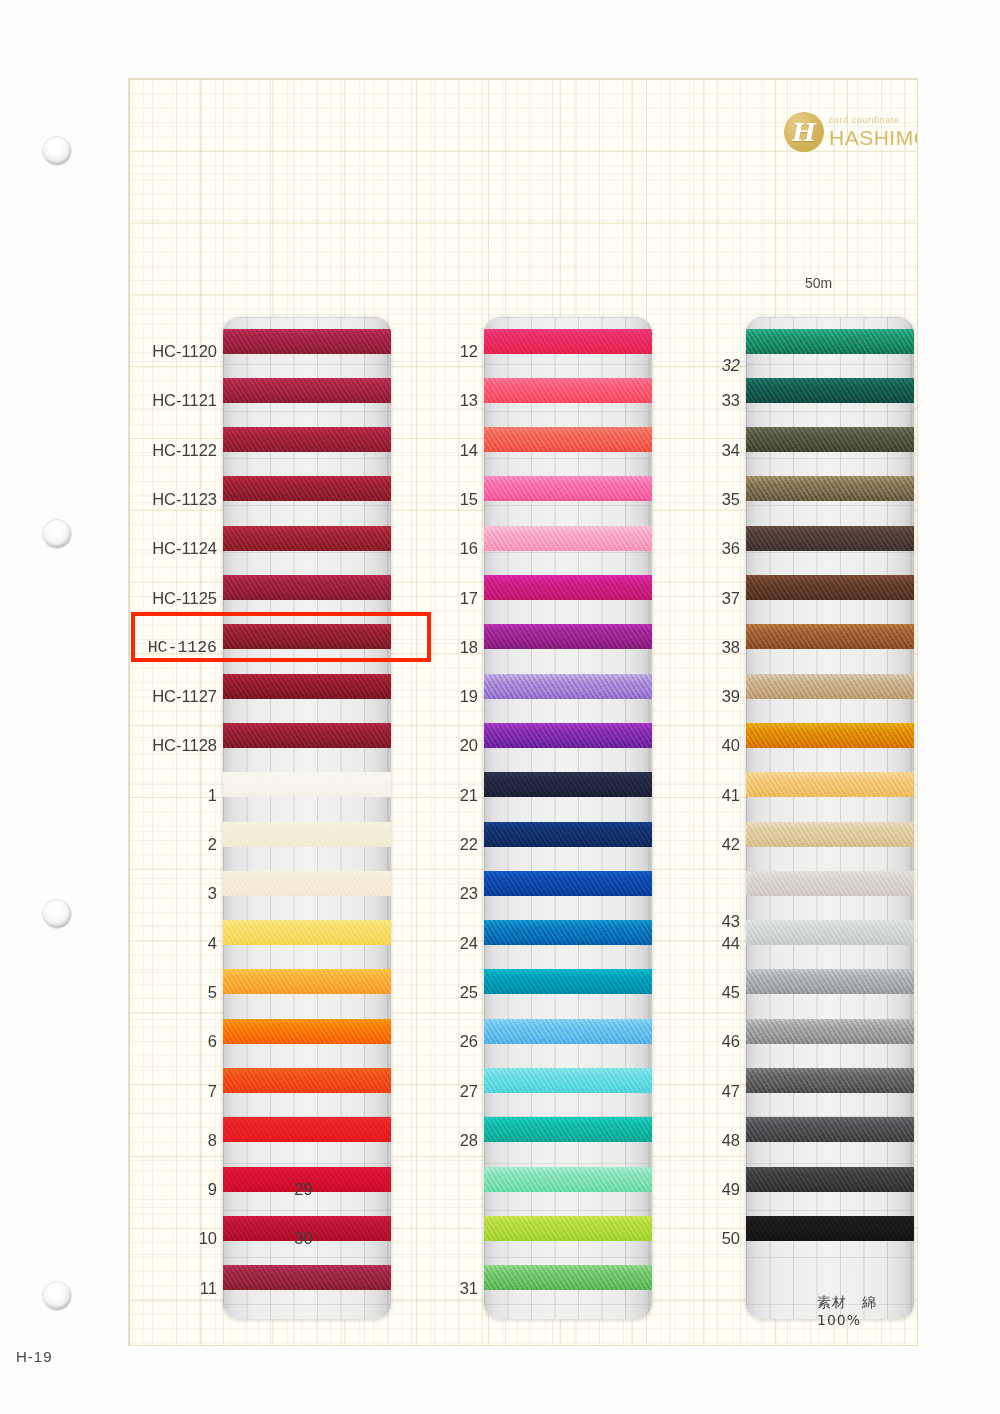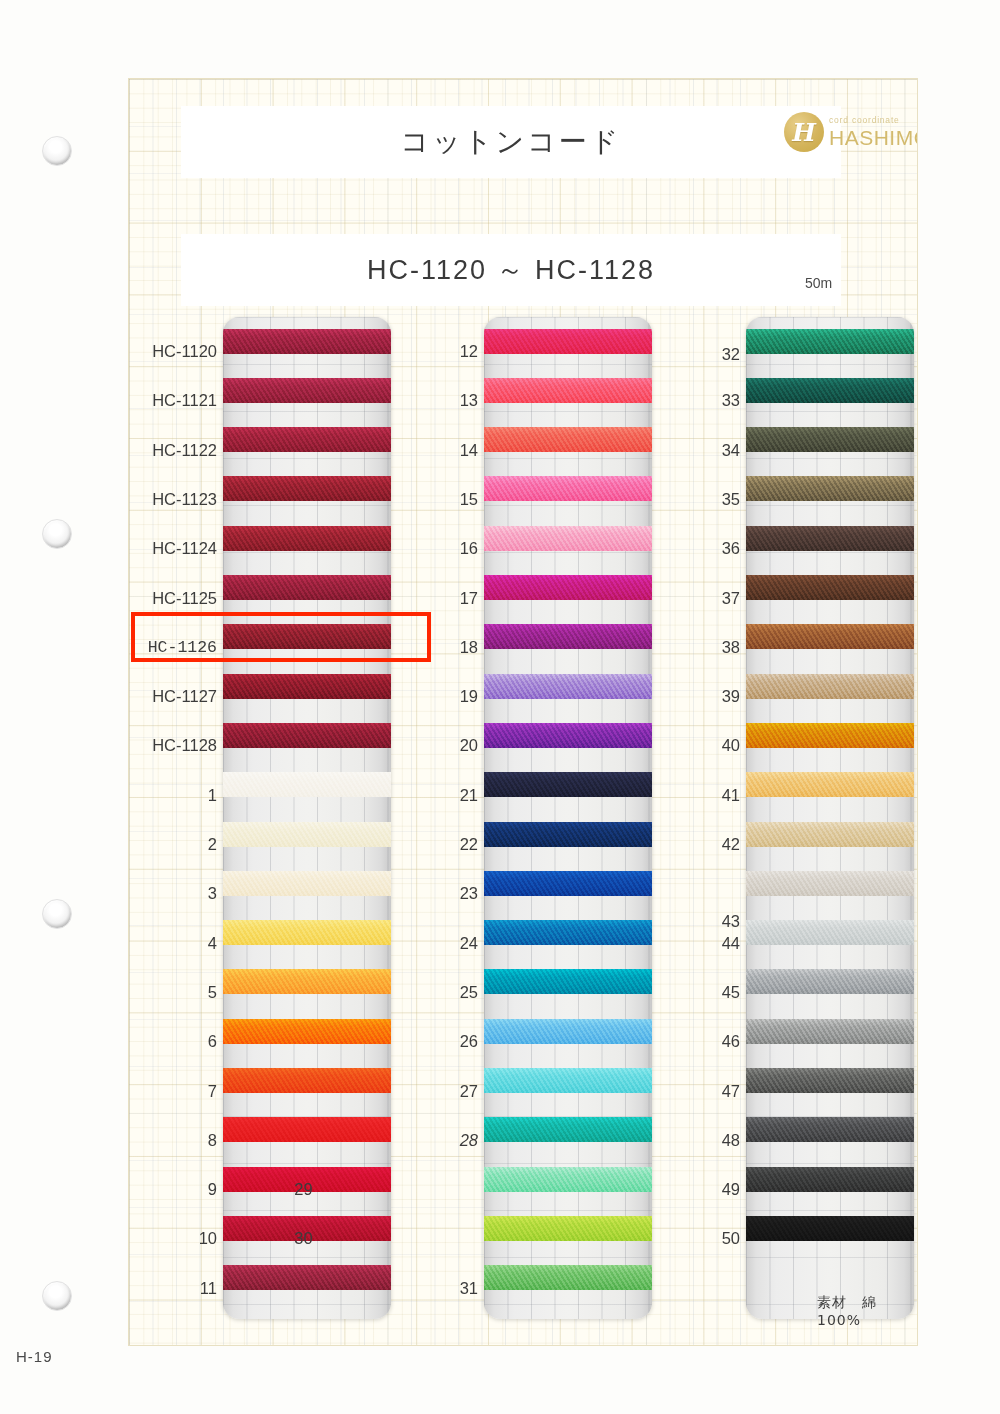--- a/index.html
+++ b/index.html
@@ -183,37 +183,31 @@
 
   <div class="punch" style="left:42px;  top:136px;"></div>
   <div class="punch" style="left:42px;  top:519px;"></div>
   <div class="punch" style="left:42px;  top:899px;"></div>
   <div class="punch" style="left:42px;  top:1281px;"></div>
 
   <div id="card">
     <div id="grid"></div>
     <div id="grid2"></div>
 
-    <div class="banner" id="banner-main">
-      <span id="title-main">コットンコード</span>
-    </div>
 
     <div id="logo">
       <div id="logo-mark">
         <span class="h-glyph">H</span>
       </div>
       <div id="logo-text">
         <span id="logo-tag">cord coordinate</span>
         <span id="logo-name">HASHIMOTO</span>
       </div>
     </div>
 
-    <div class="banner" id="banner-sub">
-      <span id="title-sub">HC-1120 ～ HC-1128</span>
-    </div>
 
     <div id="len-label">50m</div>
 
     <div id="panels">
         <div class="lbl" style="left: 0px; width: 88px; top: 272px;">HC-1120</div>
         <div class="lbl" style="left: 0px; width: 88px; top: 321.3px;">HC-1121</div>
         <div class="lbl" style="left: 0px; width: 88px; top: 370.6px;">HC-1122</div>
         <div class="lbl" style="left: 0px; width: 88px; top: 419.9px;">HC-1123</div>
         <div class="lbl" style="left: 0px; width: 88px; top: 469.2px;">HC-1124</div>
         <div class="lbl" style="left: 0px; width: 88px; top: 518.5px;">HC-1125</div>
@@ -263,21 +257,21 @@
         <div class="lbl" style="left: 0px; width: 349px; top: 567.8px;">18</div>
         <div class="lbl" style="left: 0px; width: 349px; top: 617.1px;">19</div>
         <div class="lbl" style="left: 0px; width: 349px; top: 666.4px;">20</div>
         <div class="lbl" style="left: 0px; width: 349px; top: 715.7px;">21</div>
         <div class="lbl" style="left: 0px; width: 349px; top: 765px;">22</div>
         <div class="lbl" style="left: 0px; width: 349px; top: 814.3px;">23</div>
         <div class="lbl" style="left: 0px; width: 349px; top: 863.6px;">24</div>
         <div class="lbl" style="left: 0px; width: 349px; top: 912.9px;">25</div>
         <div class="lbl" style="left: 0px; width: 349px; top: 962.2px;">26</div>
         <div class="lbl" style="left: 0px; width: 349px; top: 1011.5px;">27</div>
-        <div class="lbl" style="left: 0px; width: 349px; top: 1060.8px; font-style: italic;">28</div>
+        <div class="lbl" style="left: 0px; width: 349px; top: 1060.8px;">28</div>
         <div class="lbl" style="left: 0px; width: 349px; top: 1110.1px; text-align: center;">29</div>
         <div class="lbl" style="left: 0px; width: 349px; top: 1159.4px; text-align: center;">30</div>
         <div class="lbl" style="left: 0px; width: 349px; top: 1208.7px;">31</div>
         <div class="panel" style="left: 355px; top: 238px; width: 168px; height: 1002px;">
           <div class="plate-grid"></div>
           <div class="cord" style="top: 11.5px; height: 25px; background: rgb(232, 42, 93);"></div>
           <div class="cord" style="top: 60.8px; height: 25px; background: rgb(249, 87, 111);"></div>
           <div class="cord" style="top: 110.1px; height: 25px; background: rgb(242, 96, 83);"></div>
           <div class="cord" style="top: 159.4px; height: 25px; background: rgb(247, 106, 166);"></div>
           <div class="cord" style="top: 208.7px; height: 25px; background: rgb(247, 162, 194);"></div>
@@ -290,21 +284,21 @@
           <div class="cord" style="top: 553.8px; height: 25px; background: rgb(15, 70, 168);"></div>
           <div class="cord" style="top: 603.1px; height: 25px; background: rgb(11, 113, 181);"></div>
           <div class="cord" style="top: 652.4px; height: 25px; background: rgb(0, 153, 180);"></div>
           <div class="cord" style="top: 701.7px; height: 25px; background: rgb(99, 189, 235);"></div>
           <div class="cord" style="top: 751px; height: 25px; background: rgb(98, 217, 224);"></div>
           <div class="cord" style="top: 800.3px; height: 25px; background: rgb(19, 179, 163);"></div>
           <div class="cord" style="top: 849.6px; height: 25px; background: rgb(126, 224, 178);"></div>
           <div class="cord" style="top: 898.9px; height: 25px; background: rgb(174, 216, 58);"></div>
           <div class="cord" style="top: 948.2px; height: 25px; background: rgb(108, 192, 102);"></div>
         </div>
-        <div class="lbl" style="left: 0px; width: 611px; top: 275px;">32</div>
+        <div class="lbl" style="left: 0px; width: 611px; top: 286px; font-style: italic;">32</div>
         <div class="lbl" style="left: 0px; width: 611px; top: 321.3px;">33</div>
         <div class="lbl" style="left: 0px; width: 611px; top: 370.6px;">34</div>
         <div class="lbl" style="left: 0px; width: 611px; top: 419.9px;">35</div>
         <div class="lbl" style="left: 0px; width: 611px; top: 469.2px;">36</div>
         <div class="lbl" style="left: 0px; width: 611px; top: 518.5px;">37</div>
         <div class="lbl" style="left: 0px; width: 611px; top: 567.8px;">38</div>
         <div class="lbl" style="left: 0px; width: 611px; top: 617.1px;">39</div>
         <div class="lbl" style="left: 0px; width: 611px; top: 666.4px;">40</div>
         <div class="lbl" style="left: 0px; width: 611px; top: 715.7px;">41</div>
         <div class="lbl" style="left: 0px; width: 611px; top: 765px;">42</div>

